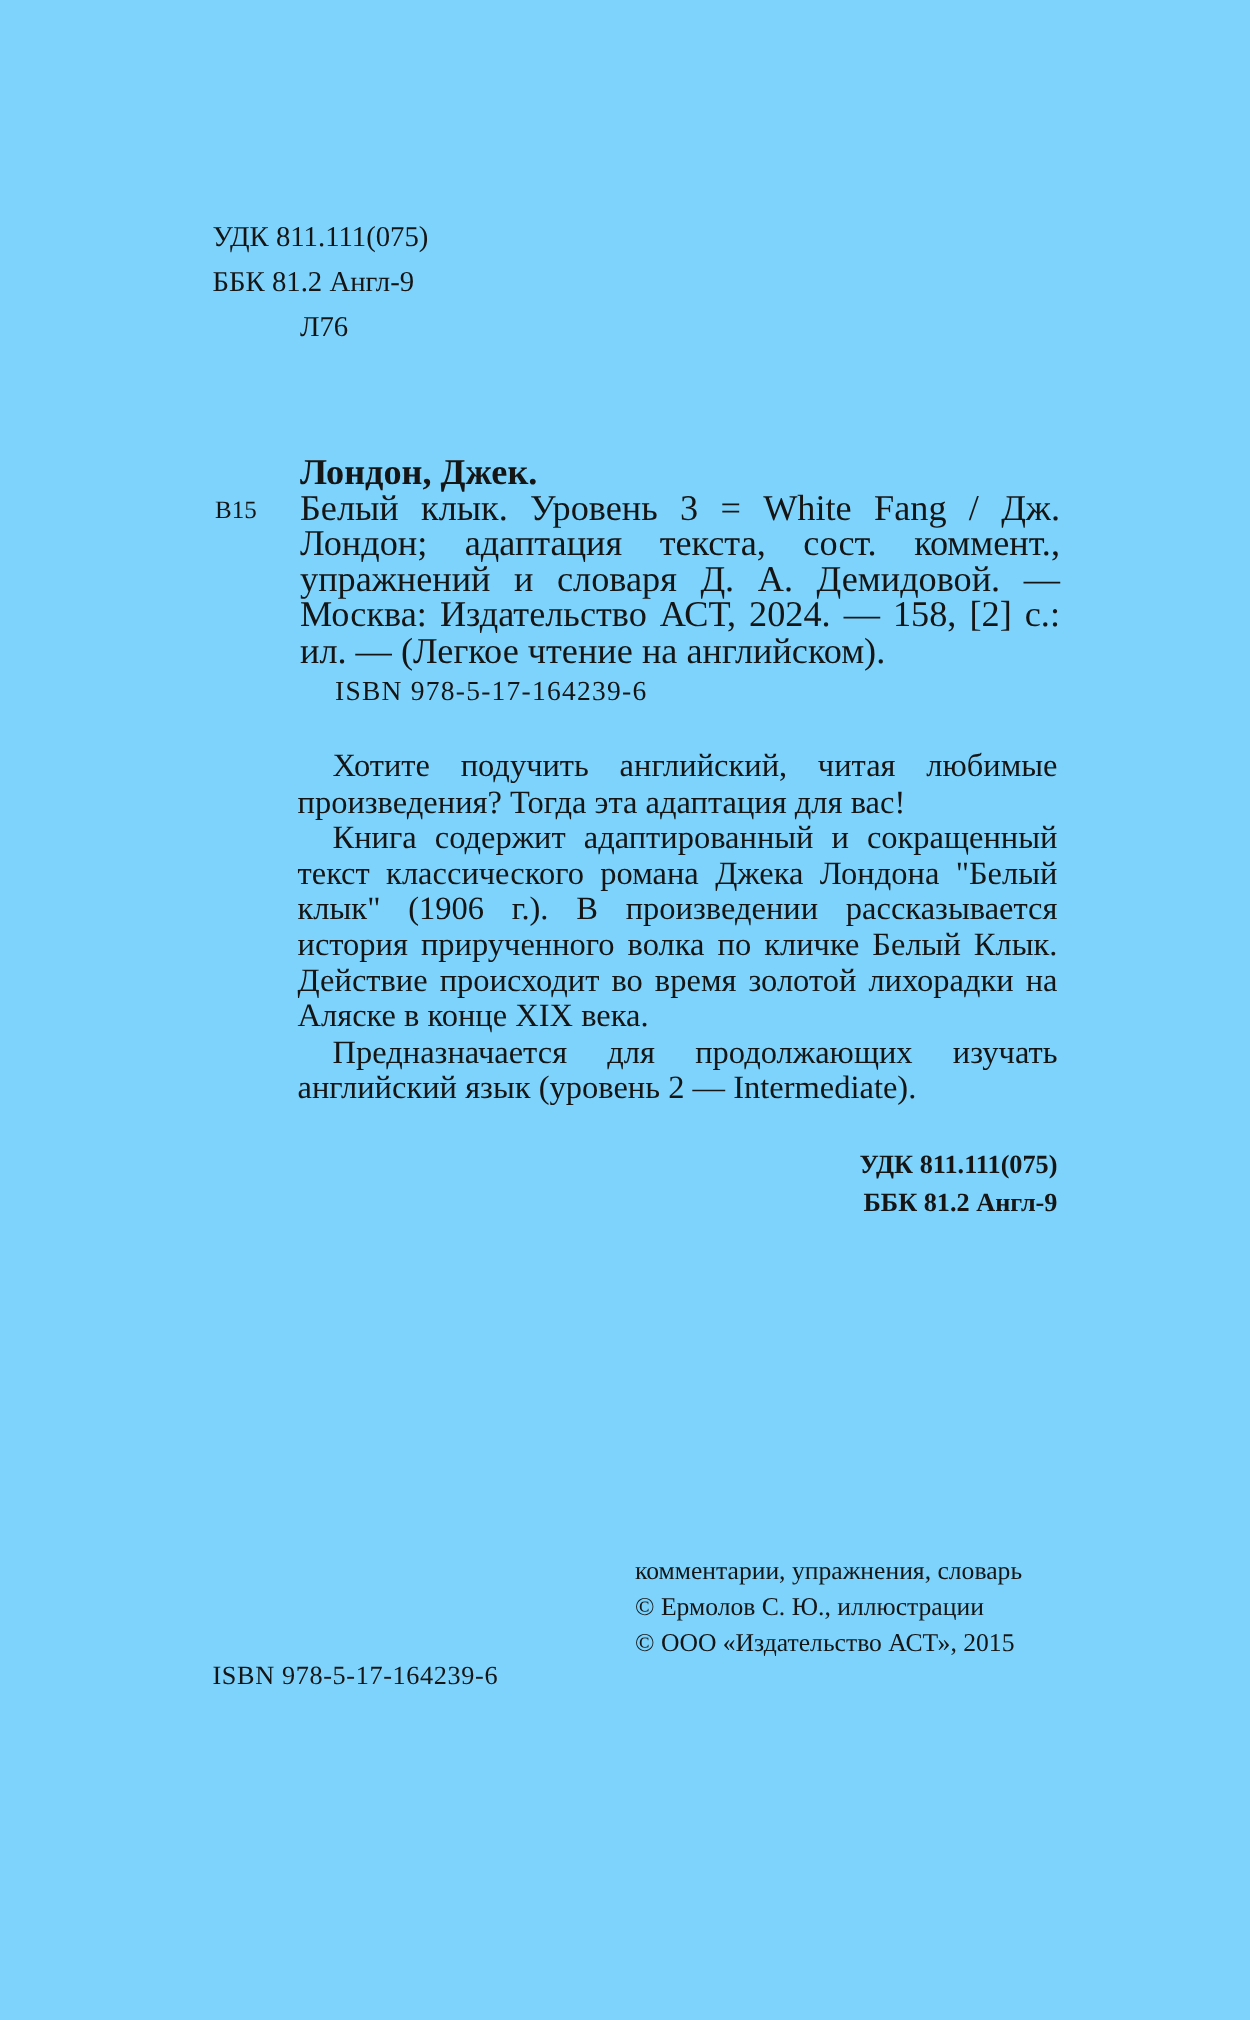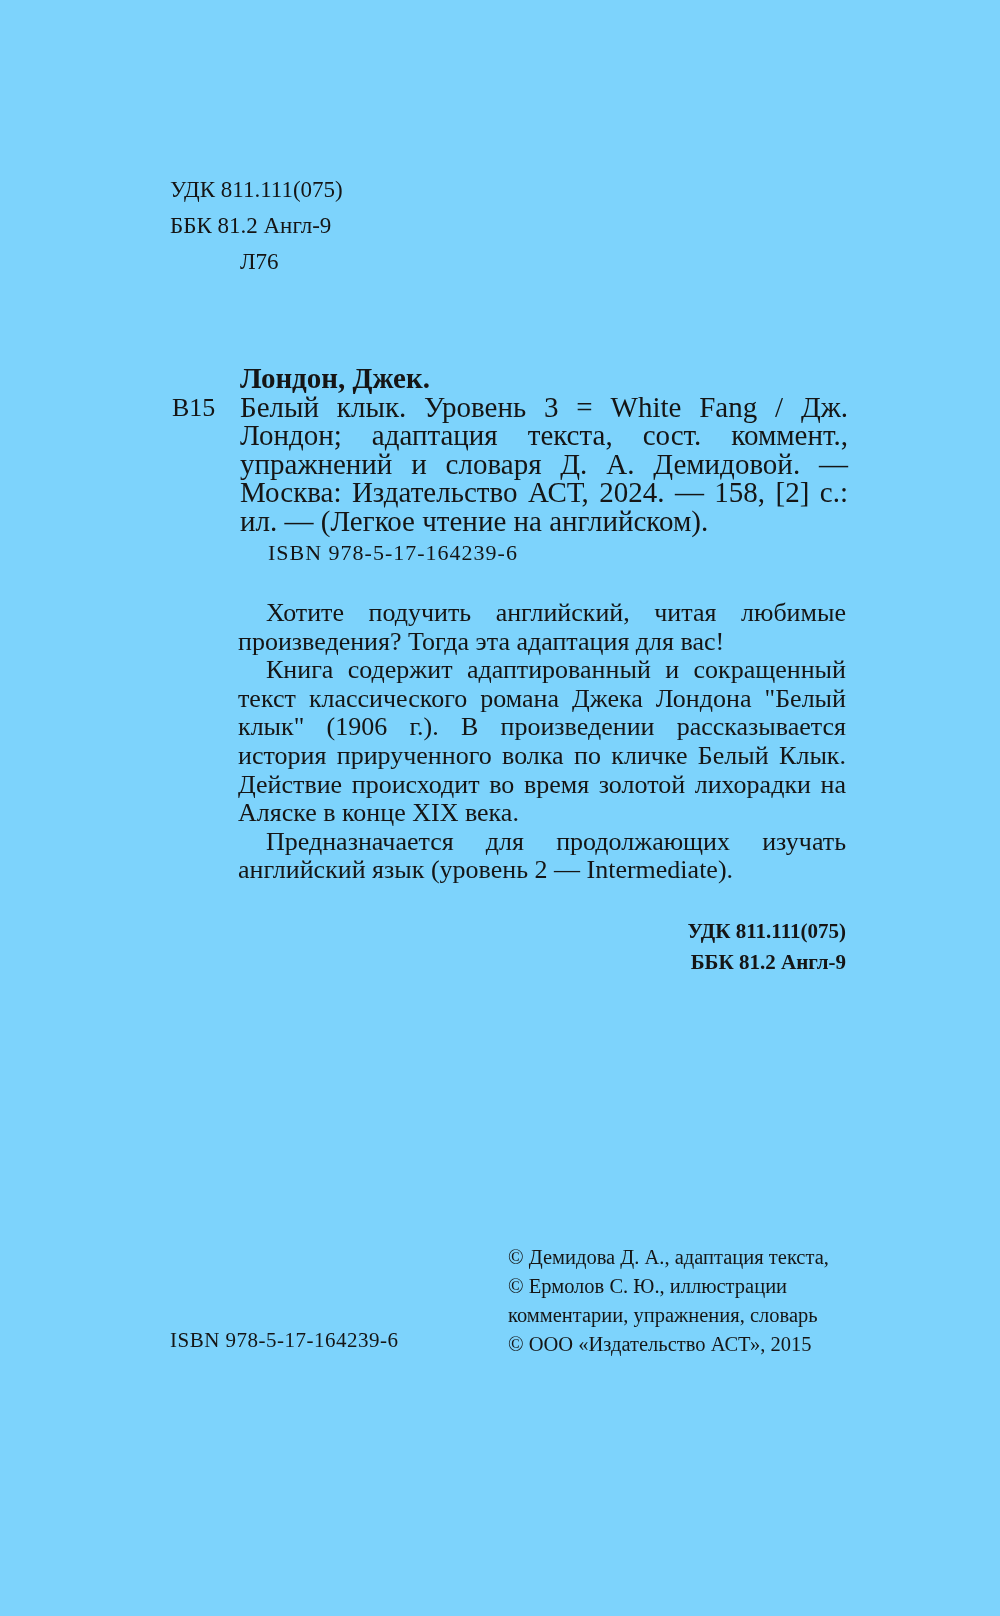--- a/index.html
+++ b/index.html
@@ -20,21 +20,21 @@
     left: 170px;
     font-size: 23px;
     line-height: 36px;
     white-space: nowrap;
   }
   .author-sign { padding-left: 70px; }
 
   .margin-code {
     top: 394px;
     left: 172px;
-    font-size: 26px;
+    font-size: 20px;
     line-height: 28px;
   }
 
   .catalog {
     top: 364px;
     left: 240px;
     width: 608px;
     font-size: 29px;
     line-height: 28.5px;
   }
@@ -111,21 +111,20 @@
     <p>Книга содержит адаптированный и сокращенный текст классического романа Джека Лондона "Белый клык" (1906 г.). В произведении рассказывается история прирученного волка по кличке Белый Клык. Действие происходит во время золотой лихорадки на Аляске в конце XIX века.</p>
     <p>Предназначается для продолжающих изучать английский язык (уровень 2 — Intermediate).</p>
   </div>
 
   <div class="abs bottom-codes">
     <div>УДК 811.111(075)</div>
     <div>ББК 81.2 Англ-9</div>
   </div>
 
   <div class="abs copyright">
-    <div>© Демидова Д. А., адаптация текста,</div>
+    <div>комментарии, упражнения, словарь</div>
     <div>© Ермолов С. Ю., иллюстрации</div>
-    <div>комментарии, упражнения, словарь</div>
     <div>© ООО «Издательство АСТ», 2015</div>
   </div>
 
   <div class="abs isbn-bottom">ISBN 978-5-17-164239-6</div>
 
 </div>
 
 </body></html>

